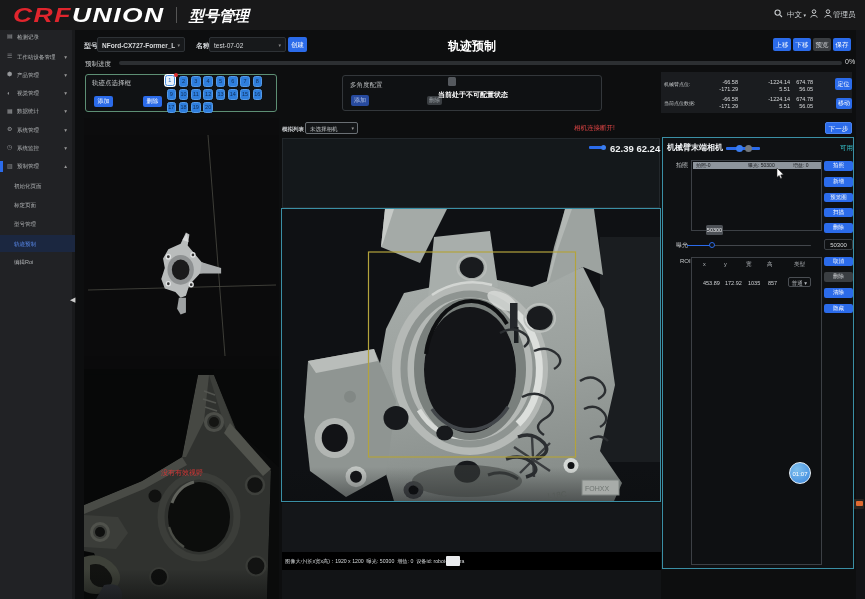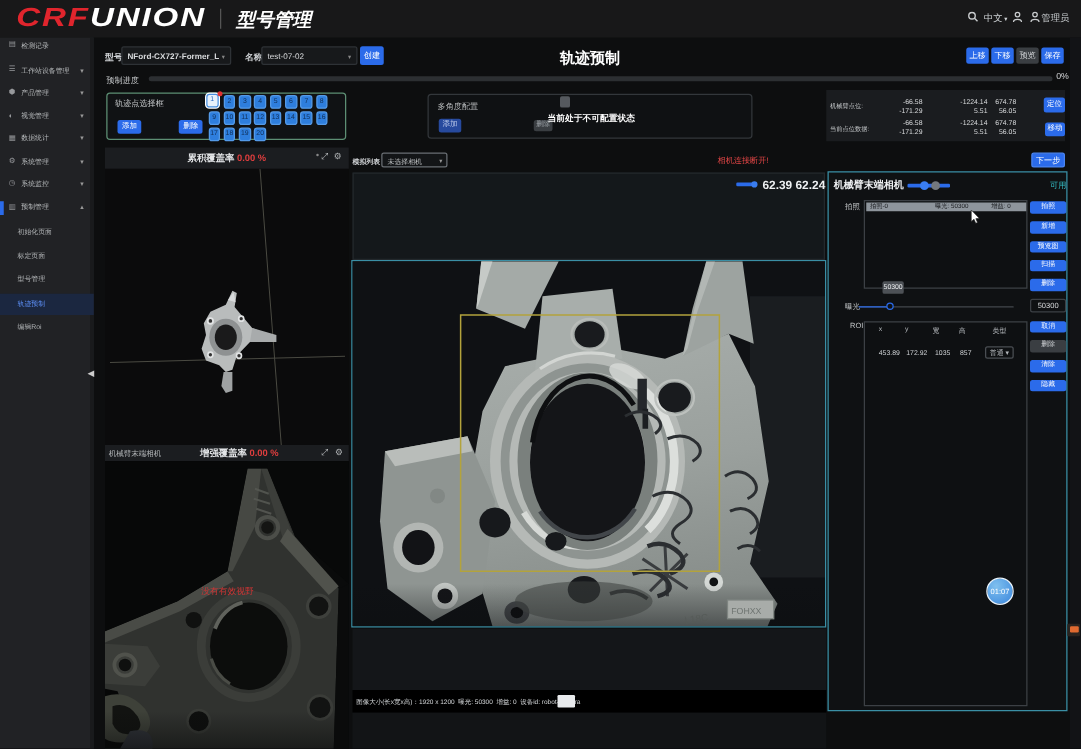--- a/index.html
+++ b/index.html
@@ -187,26 +187,20 @@
   <div class="abs" style="left:282px;top:125.5px;font-size:5.5px;color:#d0d3d6;font-weight:bold;">模拟列表</div>
   <div class="abs" style="left:305px;top:122px;width:53px;height:12px;background:#131517;border:1px solid #6a6f74;border-radius:2px;">
     <div class="abs" style="left:4px;top:3px;font-size:5.5px;color:#c5c8ca;">未选择相机</div>
     <div class="abs" style="right:3px;top:2px;font-size:5px;color:#999;">▾</div>
   </div>
 </div>
 
 <div class="abs" id="leftcol" style="left:0;top:0;width:865px;height:599px;pointer-events:none;">
 
   <div class="abs" style="left:84px;top:118px;width:195px;height:238px;background:#0c0c0d;">
-    <div class="abs" style="left:0;top:0;width:195px;height:17px;background:#1b1d20;">
-      <div class="abs" style="left:66px;top:4px;font-size:7.5px;font-weight:bold;color:#e3e5e7;">累积覆盖率 <span style="color:#e03e3e;">0.00 %</span></div>
-      <div class="abs" style="left:169px;top:5px;width:2px;height:2px;background:#888;border-radius:50%;"></div>
-      <div class="abs" style="left:173px;top:3px;font-size:7px;color:#b5b8ba;">⤢</div>
-      <div class="abs" style="left:183px;top:3px;font-size:7px;color:#b5b8ba;">⚙</div>
-    </div>
     <svg class="abs" style="left:0;top:17px;" width="195" height="221" viewBox="0 0 195 221">
       <rect width="195" height="221" fill="#0b0b0c"></rect>
       <line x1="124" y1="0" x2="141" y2="221" stroke="#4a4a42" stroke-width="0.8"></line>
       <line x1="4" y1="155" x2="192" y2="150" stroke="#4a4a42" stroke-width="0.8"></line>
       <g transform="translate(72,92) scale(0.88,0.93)">
         <path d="M28 18 L34 6 L38 8 L36 20 L52 38 L62 42 L62 48 L50 50 L38 62 L34 74 L28 76 L22 70 L10 66 L6 56 L10 44 L8 34 L14 24 Z" fill="#b9bcbc"></path>
         <path d="M30 14 L35 7 L37 16 Z" fill="#d8dadb"></path>
         <ellipse cx="28" cy="46" rx="15" ry="16" fill="#8e9192"></ellipse>
         <ellipse cx="28" cy="46" rx="10" ry="11" fill="#1a1a1b"></ellipse>
         <circle cx="14" cy="32" r="3.2" fill="#e2e4e5"></circle>
@@ -217,26 +211,20 @@
             <circle cx="14" cy="61" r="1.5" fill="#333"></circle>
         <circle cx="40" cy="62" r="3" fill="#e2e4e5"></circle>
             <circle cx="40" cy="62" r="1.5" fill="#333"></circle>
         <path d="M52 38 L74 44 L74 50 L50 50 Z" fill="#a8abac"></path>
         <path d="M26 76 L24 88 L28 94 L34 92 L34 76 Z" fill="#9fa2a3"></path>
       </g>
     </svg>
   </div>
 
   <div class="abs" style="left:84px;top:356px;width:195px;height:243px;background:#0a0a0b;">
-    <div class="abs" style="left:0;top:0;width:195px;height:13px;background:#1b1d20;">
-      <div class="abs" style="left:3px;top:3px;font-size:6px;color:#b5b8ba;">机械臂末端相机</div>
-      <div class="abs" style="left:76px;top:2px;font-size:7.5px;font-weight:bold;color:#e3e5e7;">增强覆盖率 <span style="color:#e03e3e;">0.00 %</span></div>
-      <div class="abs" style="left:173px;top:2px;font-size:7px;color:#b5b8ba;">⤢</div>
-      <div class="abs" style="left:184px;top:2px;font-size:7px;color:#b5b8ba;">⚙</div>
-    </div>
     <svg class="abs" style="left:0;top:13px;" width="195" height="230" viewBox="0 0 195 230">
       <rect width="195" height="230" fill="#0a0b0b"></rect>
       <line x1="0" y1="40" x2="102" y2="40" stroke="#222428" stroke-width="0.9"></line>
       <line x1="97" y1="0" x2="97" y2="40" stroke="#1c1e22" stroke-width="0.9"></line>
 
       <path d="M114 6 L130 6 L152 60 L187 102 L183 230 L0 230 L0 136 L58 112 L98 88 Z" fill="#30322f"></path>
 
       <path d="M114 6 L125 6 L120 52 L102 88 L98 88 Z" fill="#464843"></path>
       <path d="M125 6 L130 6 L150 58 L143 64 Z" fill="#3c3e3a"></path>
       <path d="M146 54 L187 100 L179 107 L140 64 Z" fill="#50524c"></path>

